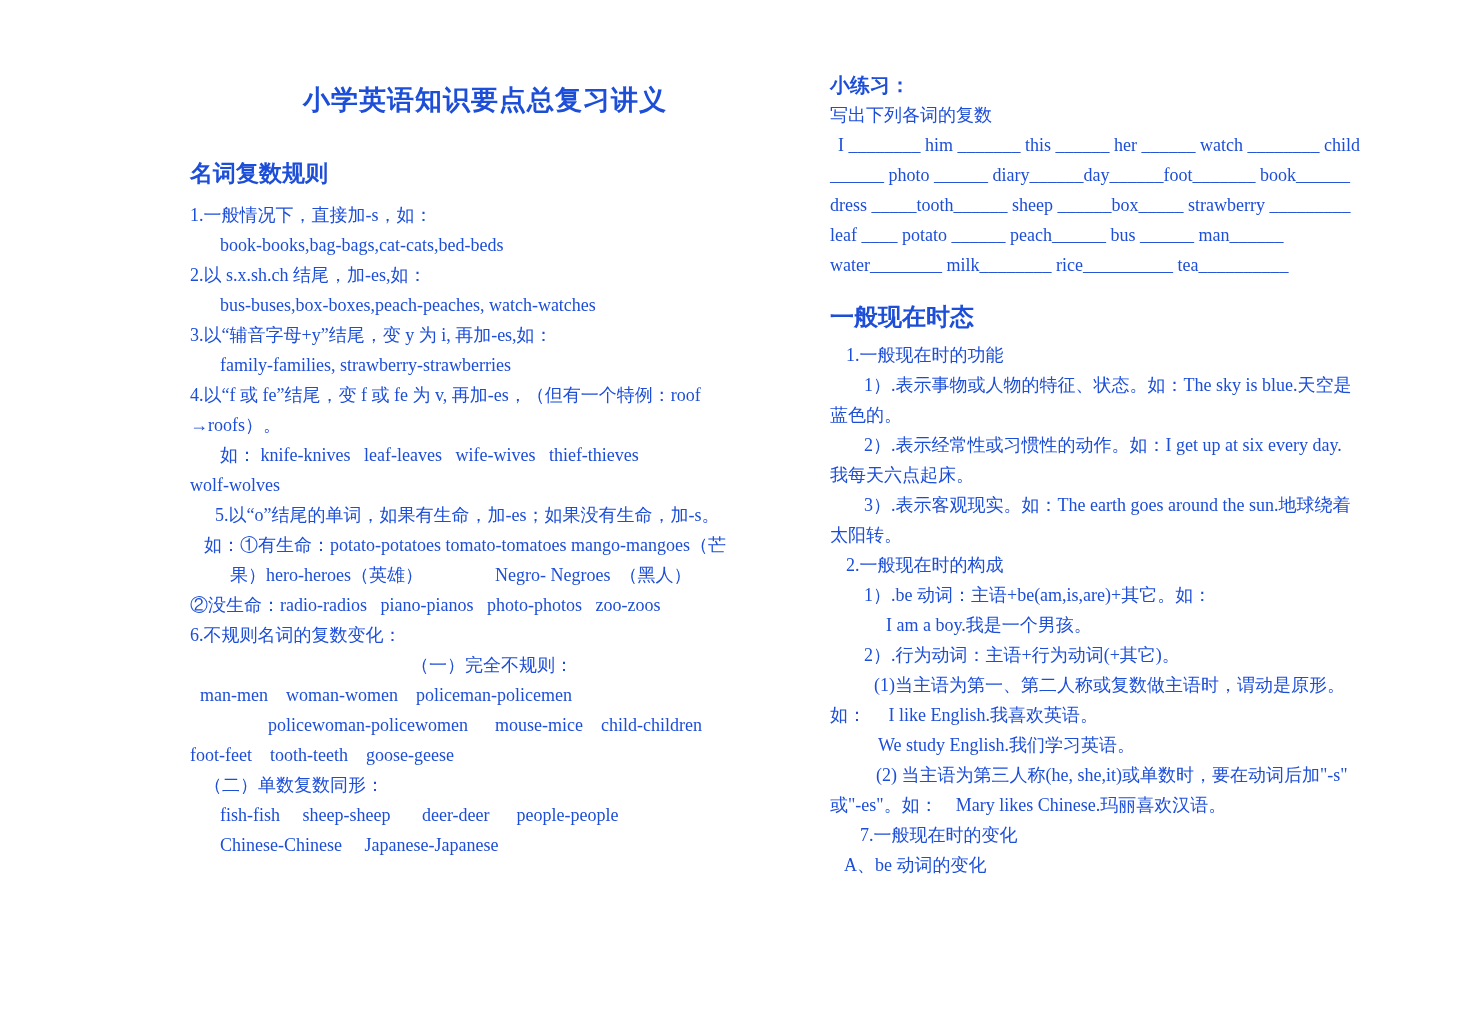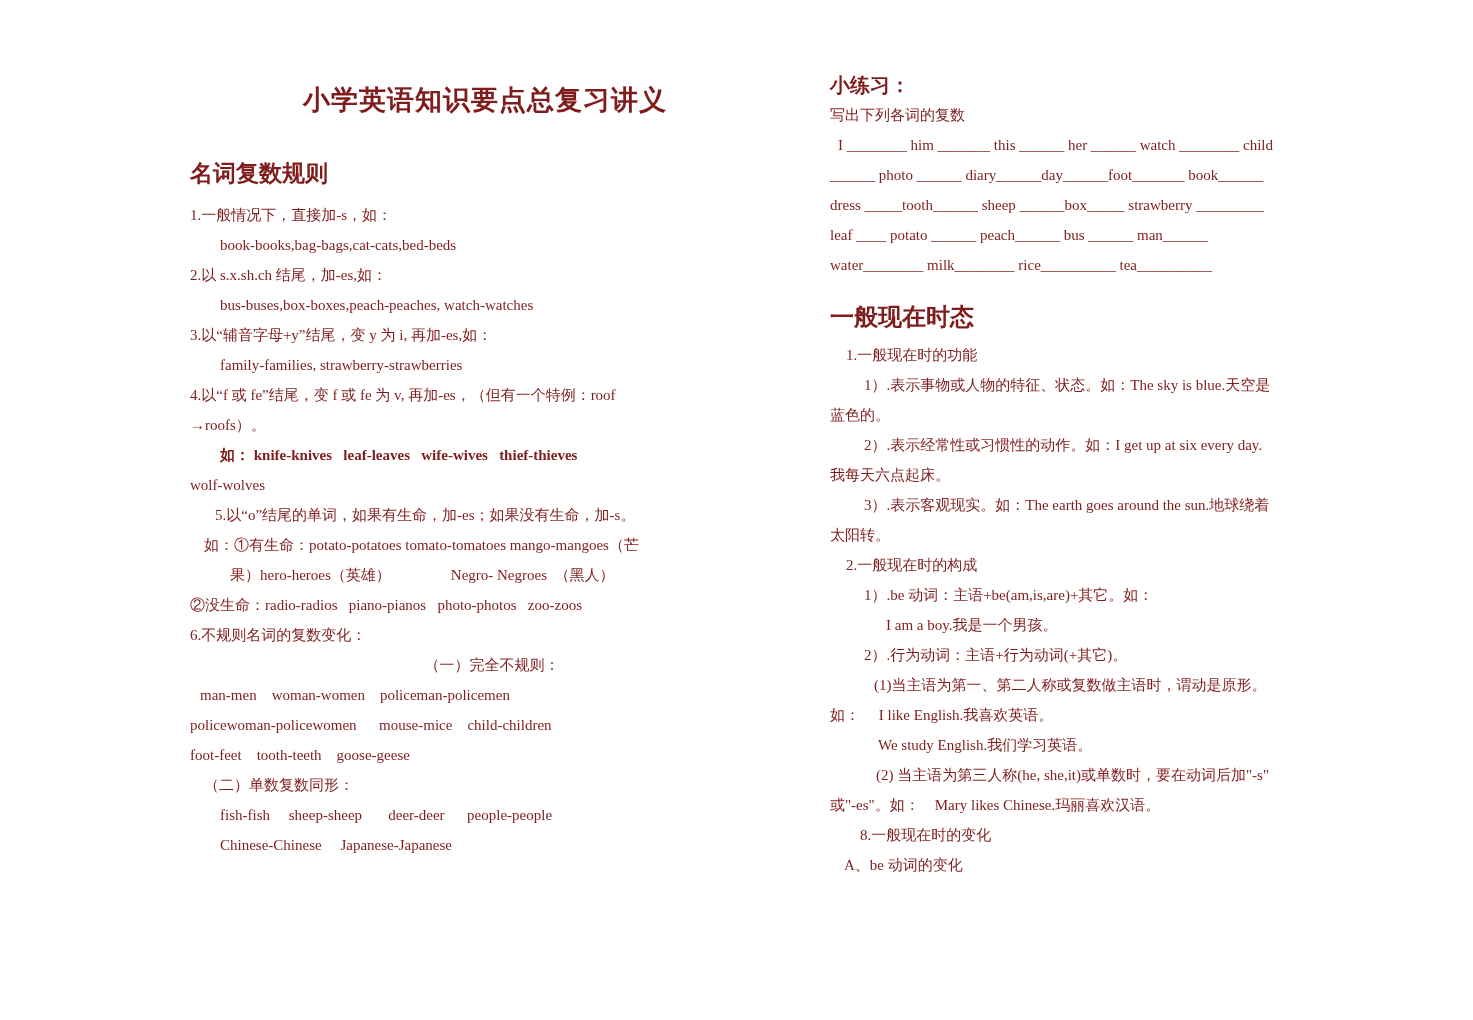--- a/index.html
+++ b/index.html
@@ -2,21 +2,21 @@
 <html><head>
 <meta charset="utf-8">
 <style>
   html, body { margin: 0; padding: 0; background: #ffffff; }
   .page {
     position: relative;
     width: 1473px;
     height: 1020px;
     box-sizing: border-box;
     background: #ffffff;
-    color: #7f1d1d;
+    color: #1d4ed8;
     font-family: "Liberation Serif", "DejaVu Serif", serif;
     padding: 70px 58px 0 190px;
     display: flex;
     gap: 50px;
     overflow: hidden;
   }
   .col-left { flex: 0 0 590px; width: 590px; }
   .col-right { flex: 0 0 585px; width: 585px; }
   .doc-title {
     font-size: 27px;
@@ -42,21 +42,21 @@
   }
   .heading-big {
     font-size: 24px;
     font-weight: bold;
     line-height: 34px;
     margin-top: 20px;
     margin-bottom: 6px;
     white-space: pre;
   }
   .line {
-    font-size: 15px;
+    font-size: 18px;
     line-height: 30px;
     white-space: pre;
   }
 </style>
 </head>
 <body>
 
 <div class="page">
 
   <div class="col-left">
@@ -64,30 +64,30 @@
     <div class="heading-left">名词复数规则</div>
     <div class="lines">
         <div class="line" style="padding-left: 0px;">1.一般情况下，直接加-s，如：</div>
         <div class="line" style="padding-left: 30px;">book-books,bag-bags,cat-cats,bed-beds</div>
         <div class="line" style="padding-left: 0px;">2.以 s.x.sh.ch 结尾，加-es,如：</div>
         <div class="line" style="padding-left: 30px;">bus-buses,box-boxes,peach-peaches, watch-watches</div>
         <div class="line" style="padding-left: 0px;">3.以“辅音字母+y”结尾，变 y 为 i, 再加-es,如：</div>
         <div class="line" style="padding-left: 30px;">family-families, strawberry-strawberries</div>
         <div class="line" style="padding-left: 0px;">4.以“f 或 fe”结尾，变 f 或 fe 为 v, 再加-es，（但有一个特例：roof</div>
         <div class="line" style="padding-left: 0px;">→roofs）。</div>
-        <div class="line" style="padding-left: 30px; font-weight: bold;">如： knife-knives   leaf-leaves   wife-wives   thief-thieves</div>
+        <div class="line" style="padding-left: 30px;">如： knife-knives   leaf-leaves   wife-wives   thief-thieves</div>
         <div class="line" style="padding-left: 0px;">wolf-wolves</div>
         <div class="line" style="padding-left: 0px; margin-left: 25px;">5.以“o”结尾的单词，如果有生命，加-es；如果没有生命，加-s。</div>
         <div class="line" style="padding-left: 14px;">如：①有生命：potato-potatoes tomato-tomatoes mango-mangoes（芒</div>
         <div class="line" style="padding-left: 40px;">果）hero-heroes（英雄）                Negro- Negroes  （黑人）</div>
         <div class="line" style="padding-left: 0px;">②没生命：radio-radios   piano-pianos   photo-photos   zoo-zoos</div>
         <div class="line" style="padding-left: 0px;">6.不规则名词的复数变化：</div>
         <div class="line" style="padding-left: 14px; text-align: center;">（一）完全不规则：</div>
         <div class="line" style="padding-left: 10px;">man-men    woman-women    policeman-policemen</div>
-        <div class="line" style="padding-left: 0px;">policewoman-policewomen      mouse-mice    child-children</div>
+        <div class="line" style="padding-left: 0px; text-align: center;">policewoman-policewomen      mouse-mice    child-children</div>
         <div class="line" style="padding-left: 0px;">foot-feet    tooth-teeth    goose-geese</div>
         <div class="line" style="padding-left: 14px;">（二）单数复数同形：</div>
         <div class="line" style="padding-left: 30px;">fish-fish     sheep-sheep       deer-deer      people-people</div>
         <div class="line" style="padding-left: 30px;">Chinese-Chinese     Japanese-Japanese</div>
       </div>
   </div>
 
   <div class="col-right">
     <div class="heading-small">小练习：</div>
     <div class="lines">
@@ -109,18 +109,18 @@
         <div class="line" style="padding-left: 0px;">太阳转。</div>
         <div class="line" style="padding-left: 16px;">2.一般现在时的构成</div>
         <div class="line" style="padding-left: 34px;">1）.be 动词：主语+be(am,is,are)+其它。如：</div>
         <div class="line" style="padding-left: 56px;">I am a boy.我是一个男孩。</div>
         <div class="line" style="padding-left: 34px;">2）.行为动词：主语+行为动词(+其它)。</div>
         <div class="line" style="padding-left: 44px;">(1)当主语为第一、第二人称或复数做主语时，谓动是原形。</div>
         <div class="line" style="padding-left: 0px;">如：     I like English.我喜欢英语。</div>
         <div class="line" style="padding-left: 48px;">We study English.我们学习英语。</div>
         <div class="line" style="padding-left: 46px;">(2) 当主语为第三人称(he, she,it)或单数时，要在动词后加"-s"</div>
         <div class="line" style="padding-left: 0px;">或"-es"。如：    Mary likes Chinese.玛丽喜欢汉语。</div>
-        <div class="line" style="padding-left: 30px;">8.一般现在时的变化</div>
+        <div class="line" style="padding-left: 30px;">7.一般现在时的变化</div>
         <div class="line" style="padding-left: 14px;">A、be 动词的变化</div>
       </div>
   </div>
 
 </div>
 
 </body></html>

